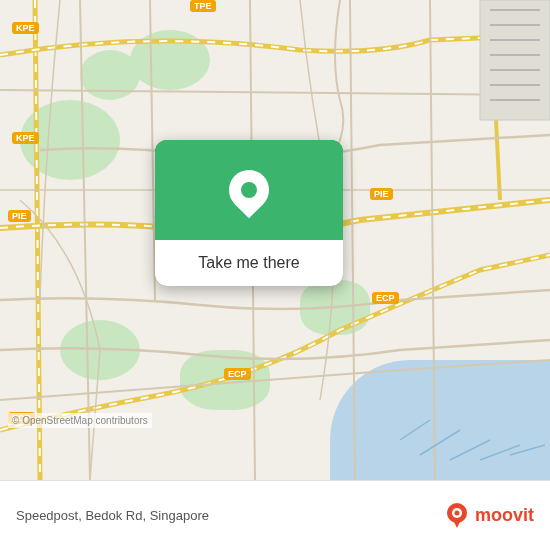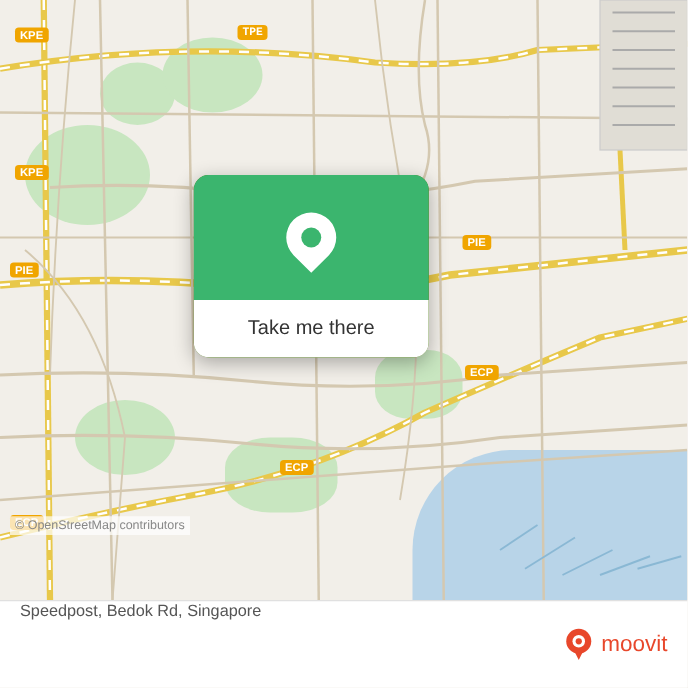--- a/index.html
+++ b/index.html
@@ -173,20 +173,21 @@
       color: #333;
     }
 
     
     #info-bar {
       width: 550px;
       height: 70px;
       background: white;
       border-top: 1px solid #e0e0e0;
       display: flex;
+      align-items: center;
       justify-content: space-between;
       padding: 0 16px;
       position: relative;
     }
 
     .info-text {
       font-size: 13px;
       color: #555;
       flex: 1;
     }
@@ -209,21 +210,21 @@
       gap: 4px;
     }
 
     .moovit-icon {
       width: 28px;
       height: 28px;
     }
 
     .moovit-text {
       font-size: 18px;
-      font-weight: 400;
+      font-weight: 700;
       color: #e8472b;
     }
 
     
     .road-label {
       position: absolute;
       font-size: 9px;
       font-weight: bold;
       color: #fff;
       background: #f0a500;
@@ -292,21 +293,21 @@
 
     <line x1="400" y1="440" x2="430" y2="420" stroke="#8ab8d4" stroke-width="1.5"></line>
     <line x1="420" y1="455" x2="460" y2="430" stroke="#8ab8d4" stroke-width="1.5"></line>
     <line x1="450" y1="460" x2="490" y2="440" stroke="#8ab8d4" stroke-width="1.5"></line>
     <line x1="480" y1="460" x2="520" y2="445" stroke="#8ab8d4" stroke-width="1.5"></line>
     <line x1="510" y1="455" x2="545" y2="445" stroke="#8ab8d4" stroke-width="1.5"></line>
   </svg>
 
   <div class="road-label" style="left:12px;top:22px;">KPE</div>
   <div class="road-label" style="left:12px;top:132px;">KPE</div>
-  <div class="road-label" style="left:190px;top:20px;font-family:Liberation Mono, monospace;">TPE</div>
+  <div class="road-label" style="left:190px;top:0;">TPE</div>
   <div class="road-label" style="left:8px;top:210px;">PIE</div>
   <div class="road-label" style="left:370px;top:188px;">PIE</div>
   <div class="road-label" style="left:190px;top:250px;">PIE</div>
   <div class="road-label" style="left:372px;top:292px;">ECP</div>
   <div class="road-label" style="left:224px;top:368px;">ECP</div>
   <div class="road-label" style="left:8px;top:412px;">ECP</div>
 
   <div class="copyright-text">© OpenStreetMap contributors</div>
 
   <div class="popup-card">

